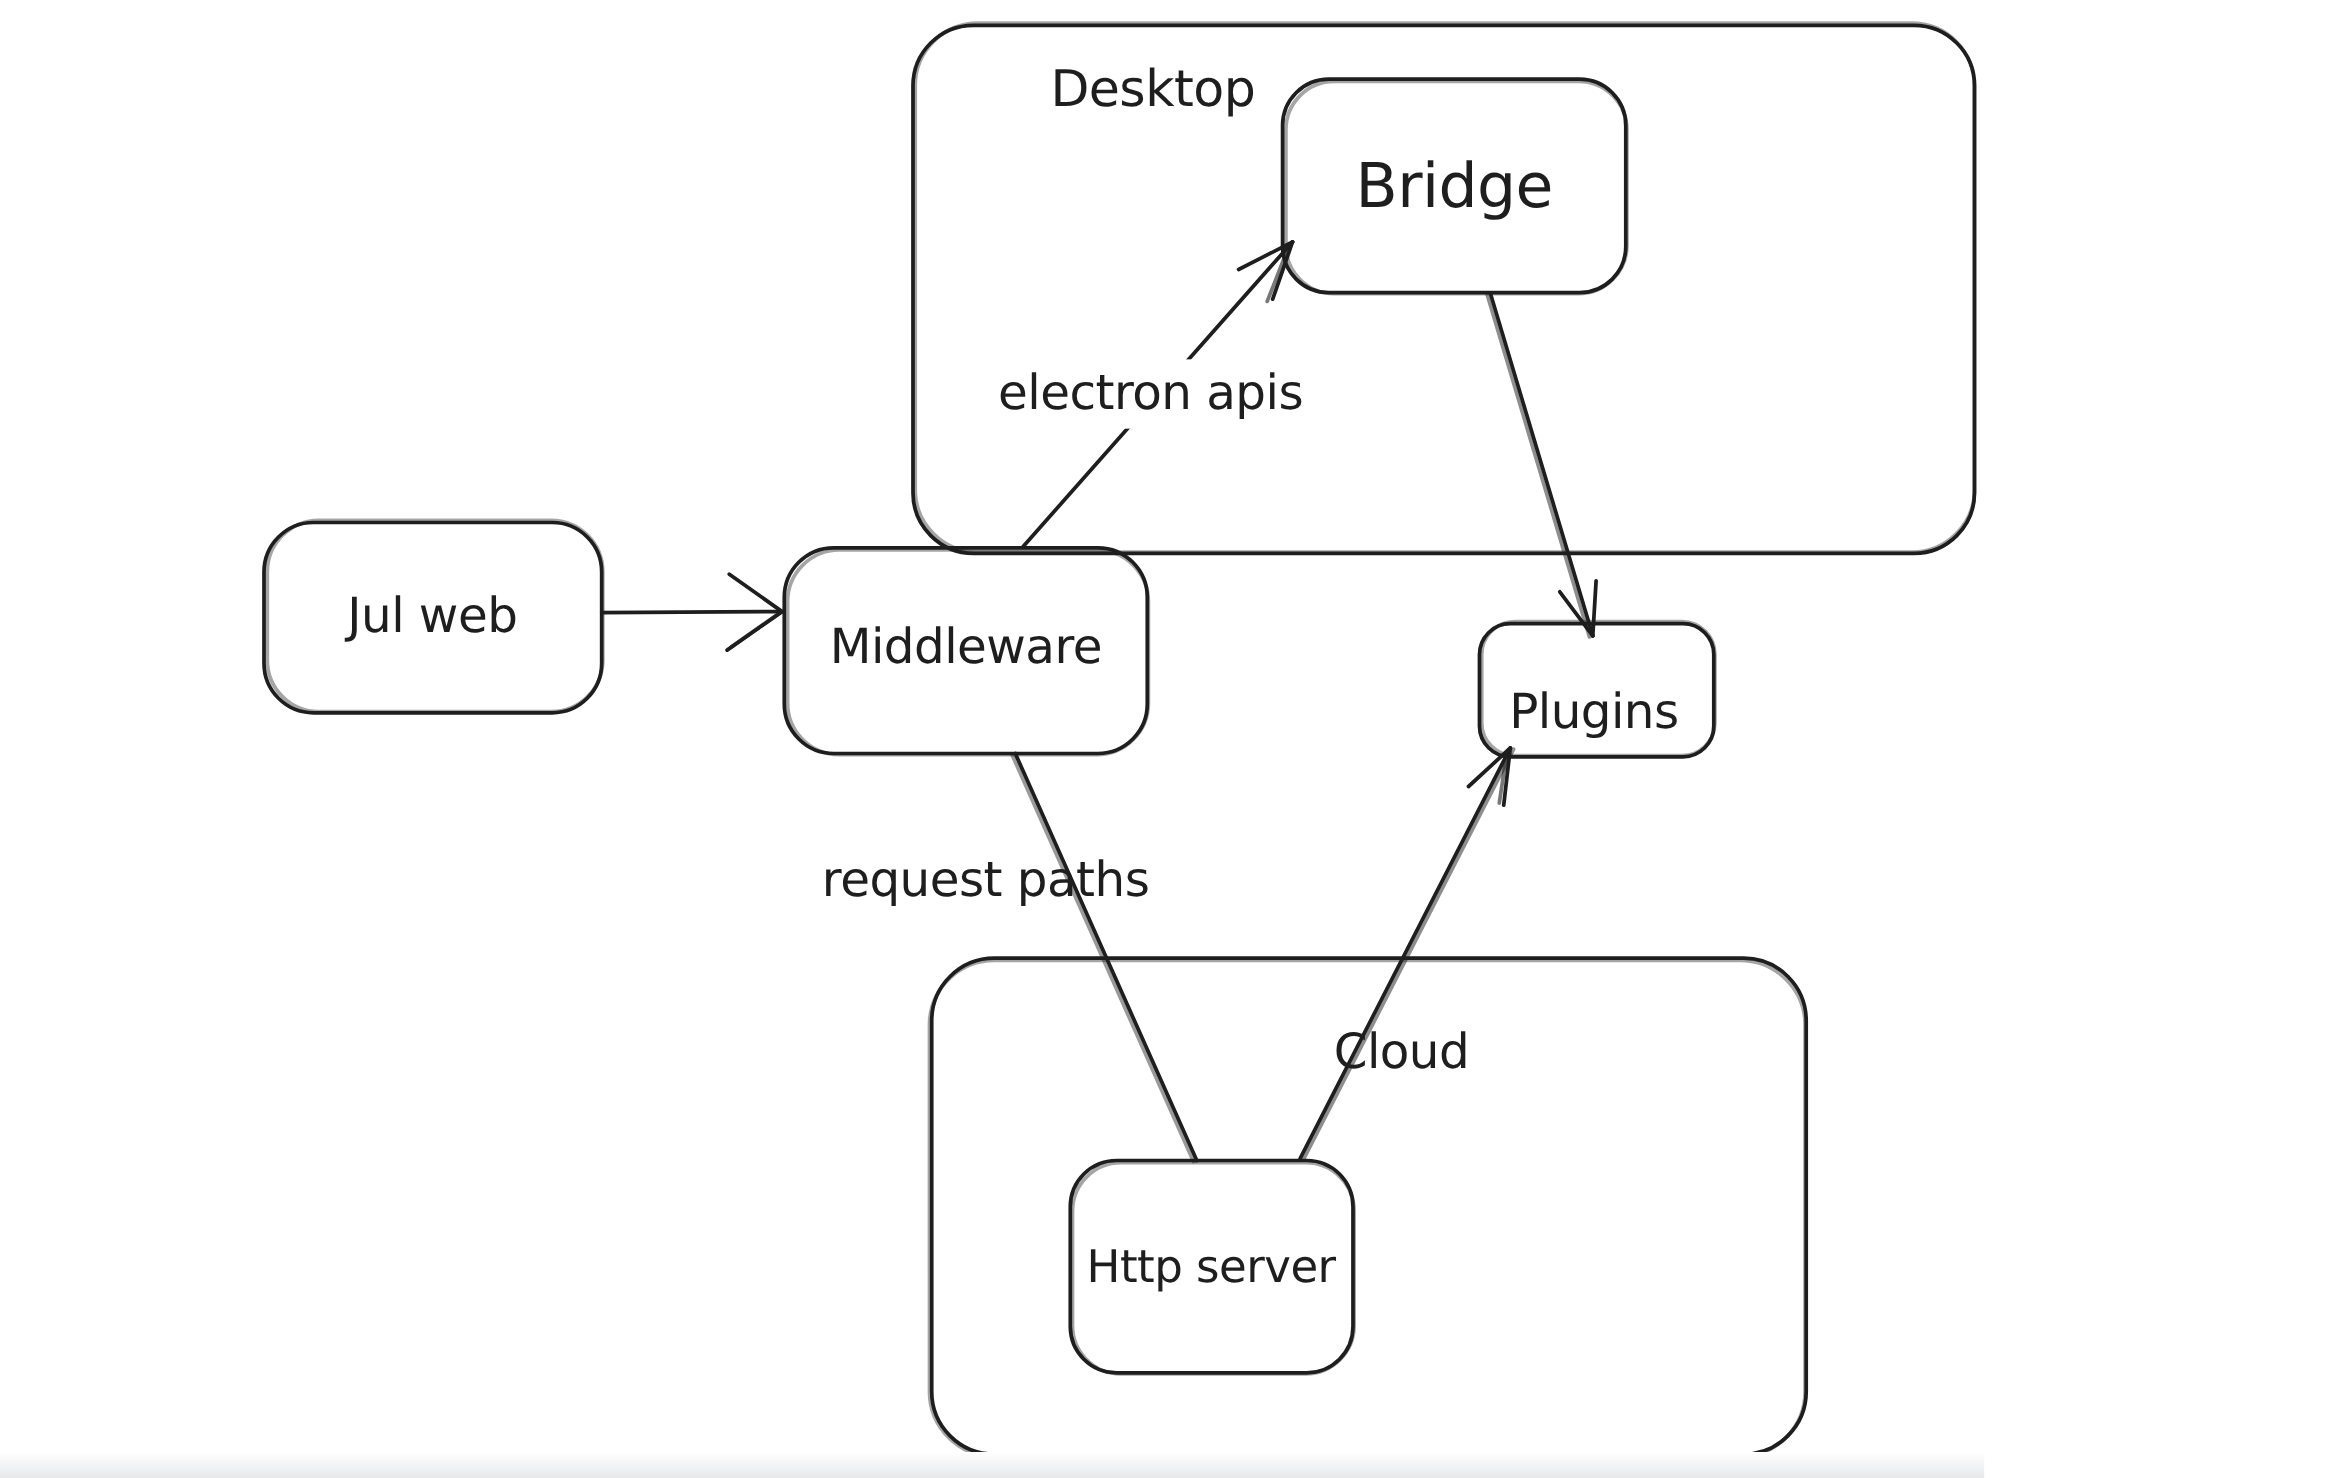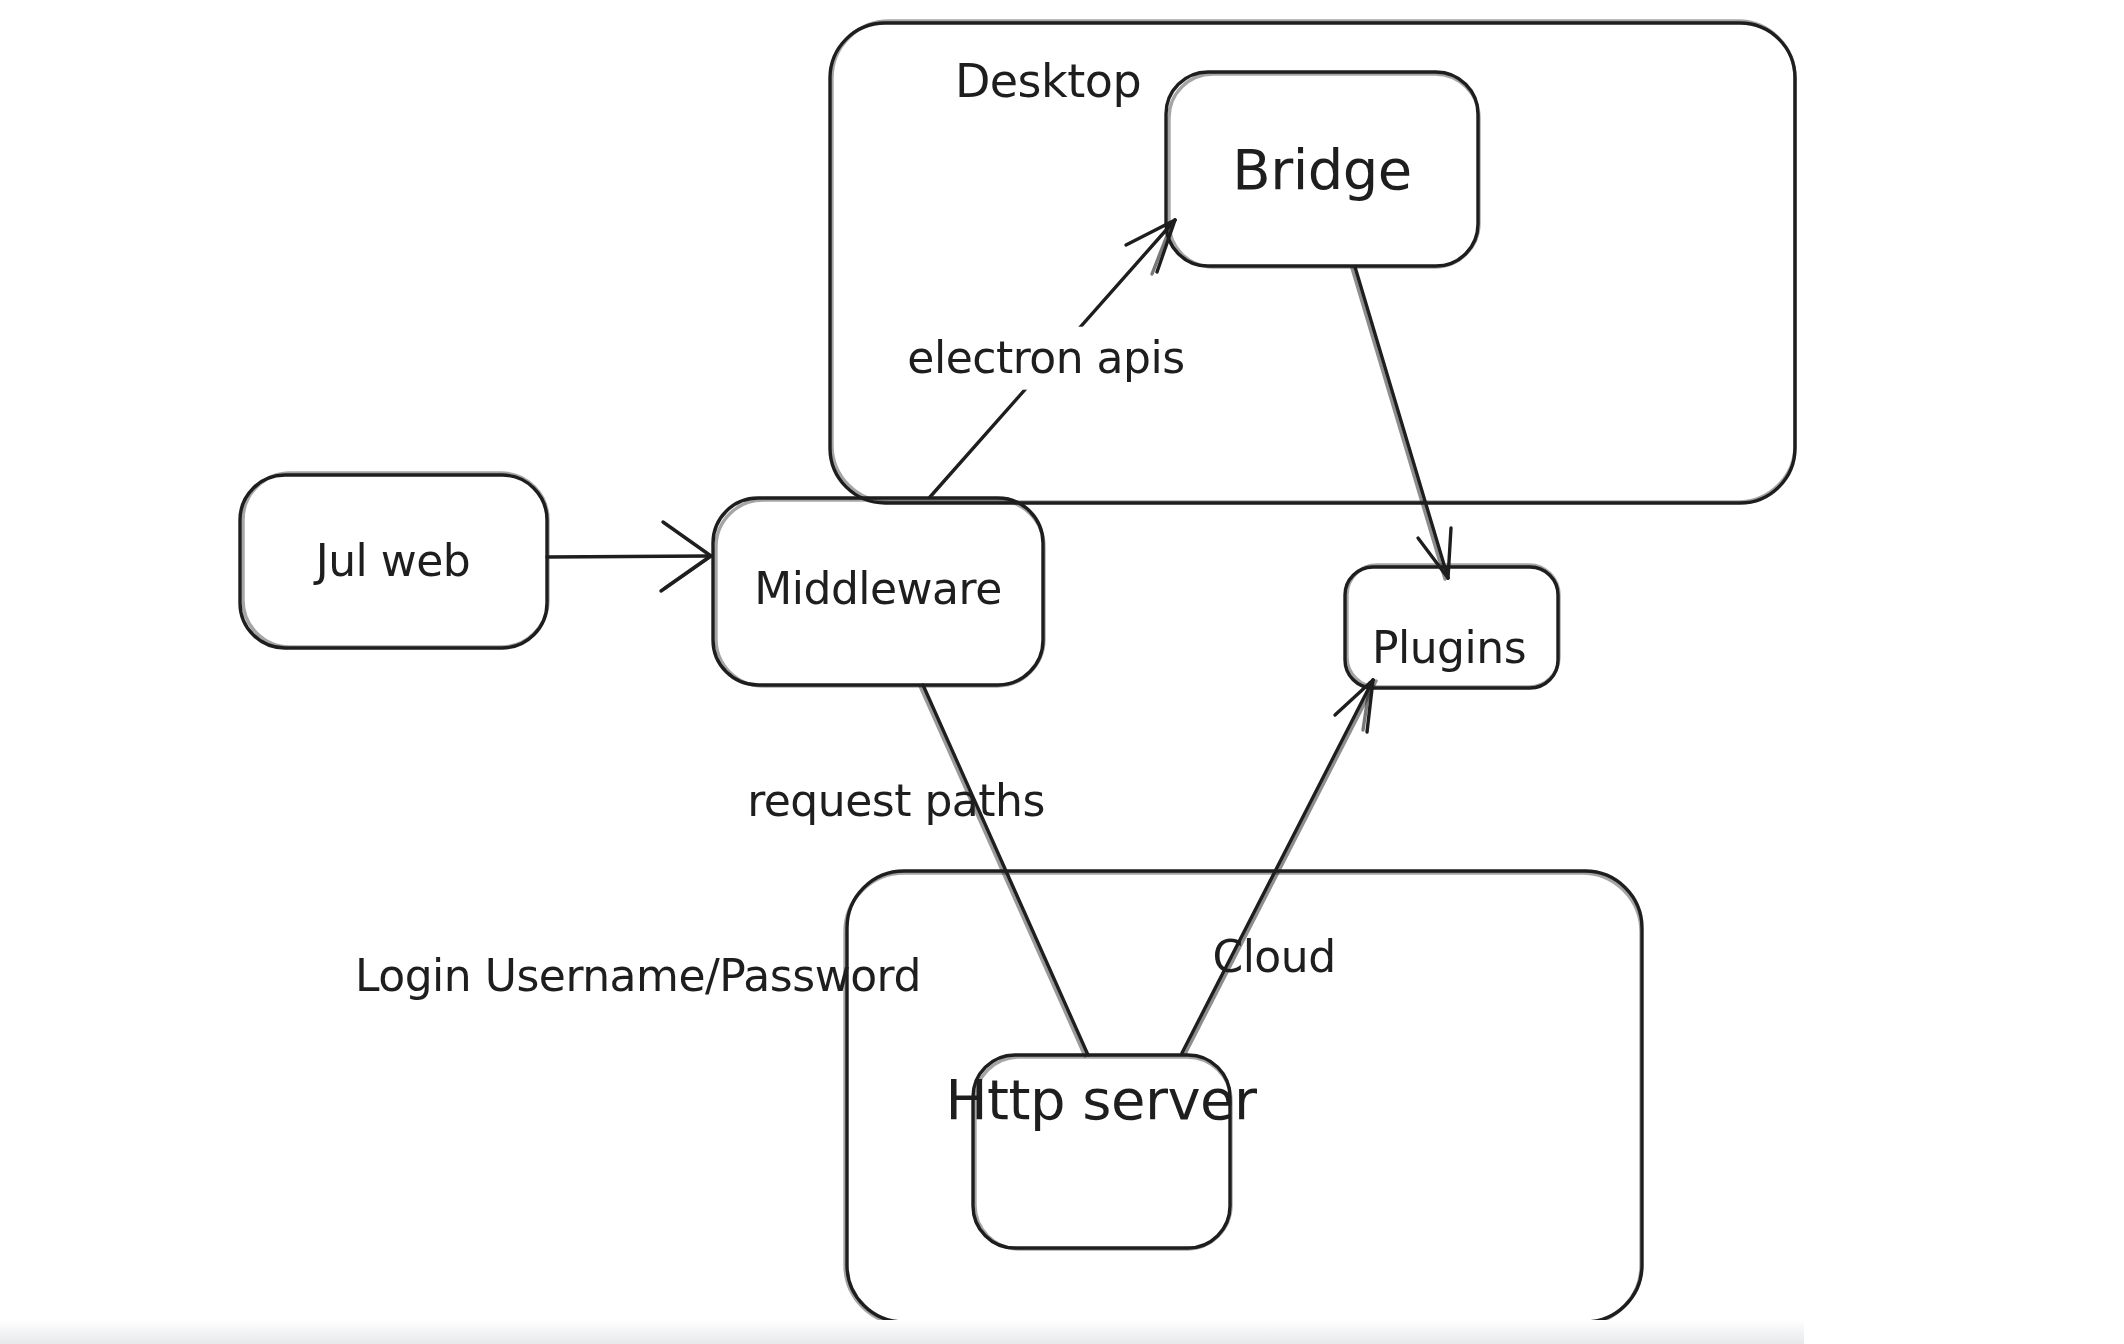--- a/index.html
+++ b/index.html
@@ -121,24 +121,23 @@
   <div class="lbl" style="left:1274px;top:957px;">Cloud</div>
 
   <div class="lbl" style="left:393px;top:561px;">Jul web</div>
 
   <div class="lbl" style="left:878px;top:589px;">Middleware</div>
 
   <div class="lbl" style="left:1322px;top:170px;font-size:56px;">Bridge</div>
 
   <div class="lbl" style="left:1449px;top:628px;margin-top:20px;">Plugins</div>
 
-  <div class="lbl" style="left:1101px;top:1100px;font-size:56px;">Http server</div>
+  <div class="lbl" style="left:1101px;top:1152px;font-size:41px;">Http server</div>
 
   <div class="lbl masked" style="left:1046px;top:358px;">electron apis</div>
 
   <div class="lbl" style="left:896px;top:801px;text-align:right;">request paths</div>
 
   <div class="annotation">
-    <div>Login Username/Password</div>
   </div>
 
   <div class="bottom-shade"></div>
 </div>
 
 </body></html>

